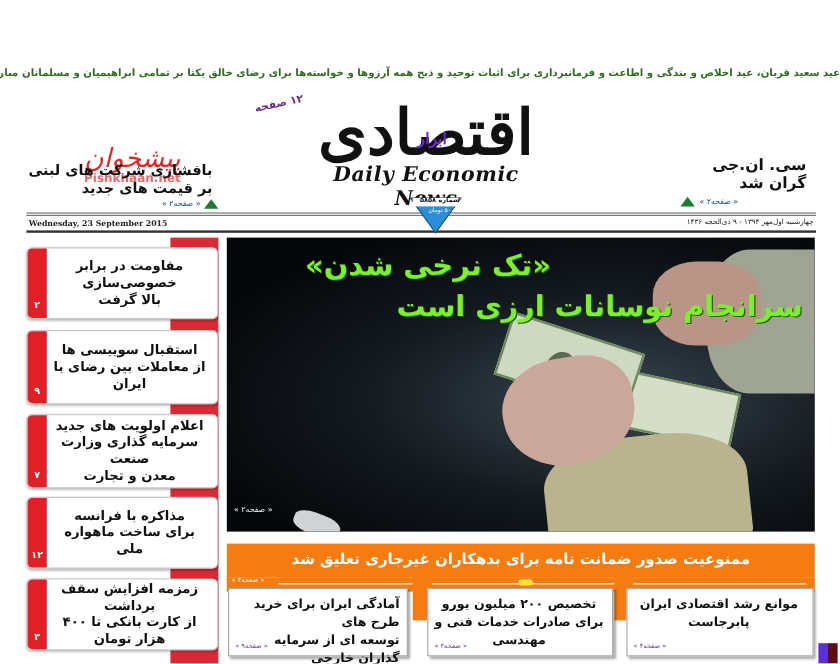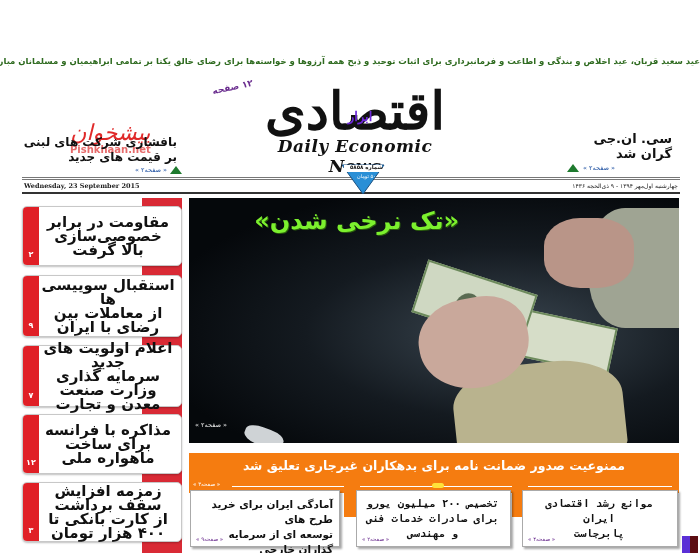--- a/index.html
+++ b/index.html
@@ -26,21 +26,21 @@
   .issue-badge { position: absolute; top: 163px; left: 340px; width: 46px; height: 32px; }
   .issue-badge svg { width: 46px; height: 32px; }
   .issue-num { position: absolute; top: 1px; left: 10px; font-size: 5.5px; font-weight: bold; color: #111; direction: rtl; }
   .issue-price { position: absolute; top: 10px; left: 17px; font-size: 5px; color: #fff; direction: rtl; text-align: center; }
 
   .left-col { position: absolute; top: 198px; left: 22px; width: 160px; height: 355px; }
   .ribbon { position: absolute; left: 120px; width: 40px; background: #d92a35; }
   .story-card { position: absolute; left: 0; width: 160px; background: #fff; border: 1px solid #c8c8c8; border-radius: 5px; box-shadow: 0 1px 2px rgba(0,0,0,0.25); }
   .story-tab { position: absolute; left: 0; top: 0; bottom: 0; width: 16px; background: #e01f26; border-radius: 4px 0 0 4px; }
   .story-num { position: absolute; left: 0; bottom: 6px; width: 16px; text-align: center; color: #fff; font-size: 8px; font-weight: bold; }
-  .story-text { position: absolute; left: 18px; right: 6px; top: 0; bottom: 0; display: flex; align-items: center; justify-content: center; text-align: center; direction: rtl; font-size: 15px; font-weight: bold; color: #111; line-height: 14px; }
+  .story-text { position: absolute; left: 18px; right: 6px; top: 0; bottom: 0; display: flex; align-items: center; justify-content: center; text-align: center; direction: rtl; font-size: 11px; font-weight: bold; color: #111; line-height: 14px; }
 
   .main-photo { position: absolute; top: 198px; left: 189px; width: 490px; height: 245px; background: radial-gradient(ellipse at 65% 55%, #3a4650 0%, #141a20 45%, #05080b 80%); overflow: hidden; }
   .photo-shape { position: absolute; }
   .hand1 { left: 230px; top: 100px; width: 110px; height: 90px; background: #c9a89b; border-radius: 45% 40% 50% 50%; transform: rotate(-10deg); }
   .sleeve1 { left: 265px; top: 165px; width: 170px; height: 95px; background: #b9b38e; border-radius: 40% 40% 10% 10%; transform: rotate(-6deg); }
   .hand2 { left: 355px; top: 20px; width: 90px; height: 70px; background: #b99588; border-radius: 40%; }
   .sleeve2 { left: 400px; top: 10px; width: 90px; height: 120px; background: #9fa493; border-radius: 40% 0 0 40%; }
   .bill1 { left: 228px; top: 78px; width: 115px; height: 55px; background: #cfd8c2; border: 2px solid #6d8a5c; transform: rotate(18deg); }
   .bill2 { left: 310px; top: 118px; width: 115px; height: 48px; background: #d6ddc8; border: 2px solid #6d8a5c; transform: rotate(12deg); }
   .bill-face { left: 265px; top: 95px; width: 26px; height: 32px; background: #5a6b52; border-radius: 50%; transform: rotate(18deg); }
@@ -53,21 +53,21 @@
   .orange-bar { position: absolute; top: 453px; left: 189px; width: 490px; height: 28px; background: #f57c10; color: #fff; font-size: 12.5px; font-weight: bold; text-align: center; line-height: 26px; direction: rtl; }
   .orange-under { position: absolute; top: 481px; left: 189px; width: 490px; height: 12px; background: #f57c10; }
   .orange-line { position: absolute; top: 486px; left: 232px; width: 440px; height: 1px; background: #fff; }
   .orange-ref { position: absolute; top: 481px; left: 193px; font-size: 5.5px; color: #fff; }
   .orange-dot { position: absolute; top: 483px; left: 432px; width: 12px; height: 5px; background: #ffe23a; border-radius: 3px; }
   .orange-pillar { position: absolute; left: 344px; top: 481px; width: 16px; height: 36px; background: #f57c10; }
   .orange-pillar2 { position: absolute; left: 512px; top: 481px; width: 16px; height: 36px; background: #f57c10; }
 
   .sub-card { position: absolute; top: 490px; height: 57px; background: #fff; border: 1px solid #aaa; box-shadow: 2px 2px 2px rgba(0,0,0,0.35); }
   .sub-text { position: absolute; top: 6px; left: 4px; right: 6px; text-align: right; direction: rtl; font-size: 10.5px; font-weight: bold; color: #111; line-height: 15px; }
-  .sub-card.center .sub-text { text-align: center; font-family: Liberation Mono, monospace; }
+  .sub-card.center .sub-text { text-align: center; }
   .sub-ref { position: absolute; bottom: 4px; left: 5px; font-size: 5.5px; color: #6b2e8f; direction: rtl; }
 
   .corner-bars { position: absolute; top: 536px; left: 682px; width: 16px; height: 17px; display: flex; }
   .corner-bars span { flex: 1; }
 </style>
 </head>
 <body>
 
 <div class="top-banner">عید سعید قربان، عید اخلاص و بندگی و اطاعت و فرمانبرداری برای اثبات توحید و ذبح همه آرزوها و خواسته‌ها برای رضای خالق یکتا بر تمامی ابراهیمیان و مسلمانان مبارک باشد</div>
 
@@ -188,20 +188,21 @@
   <div class="photo-shape sleeve2"></div>
   <div class="photo-shape hand2"></div>
   <div class="photo-shape cup"></div>
   <div class="photo-shape bill2"></div>
   <div class="photo-shape bill1"></div>
   <div class="photo-shape bill-face"></div>
   <div class="photo-shape sleeve1"></div>
   <div class="photo-shape hand1"></div>
   <div class="photo-headline">
     <span class="l1">«تک نرخی شدن»</span>
+    <span class="l2">سرانجام نوسانات ارزی است</span>
   </div>
   <div class="photo-ref">« صفحه۲ »</div>
 </div>
 
 <div class="orange-bar">ممنوعیت صدور ضمانت نامه برای بدهکاران غیرجاری تعلیق شد</div>
 <div class="orange-under"></div>
 <div class="orange-line"></div>
 <div class="orange-ref">« صفحه۳ »</div>
 <div class="orange-dot"></div>
 <div class="orange-pillar"></div>

